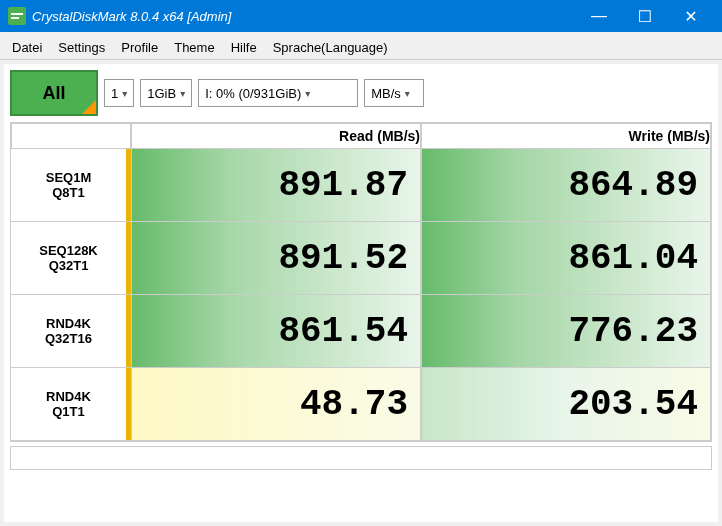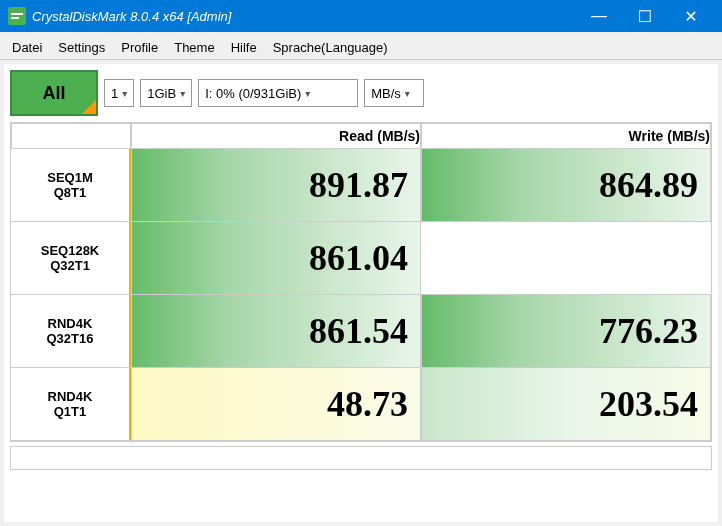--- a/index.html
+++ b/index.html
@@ -168,21 +168,21 @@
     }
 
     .grid-row {
       display: grid;
       grid-template-columns: 120px 1fr 1fr;
       border-bottom: 1px solid #ccc;
     }
 
     .row-label {
       background: white;
-      border-right: 2px solid #eab308;
+      border-right: 5px solid #eab308;
       display: flex;
       flex-direction: column;
       align-items: center;
       justify-content: center;
       padding: 8px 4px;
       font-size: 13px;
       font-weight: bold;
       color: black;
       min-height: 72px;
     }
@@ -191,21 +191,21 @@
       background: linear-gradient(to right, #66bb6a, #a5d6a7, #c8e6c9, #e8f5e9);
       display: flex;
       align-items: center;
       justify-content: flex-end;
       padding: 4px 12px;
       font-size: 36px;
       font-weight: 900;
       color: black;
       border-right: 1px solid #ccc;
       border-left: 1px solid #ccc;
-      font-family: Liberation Serif, serif;
+      font-family: Liberation Mono, monospace;
     }
 
     .row-value.write {
       background: linear-gradient(to right, #66bb6a, #a5d6a7, #c8e6c9, #e8f5e9);
     }
 
     
     .row-value.light-read {
       background: linear-gradient(to right, #fff9c4, #f9fbe7);
     }
@@ -287,20 +287,21 @@
       </div>
       <div class="row-value">891.87</div>
       <div class="row-value write">864.89</div>
     </div>
 
     <div class="grid-row">
       <div class="row-label">
         <span>SEQ128K</span>
         <span>Q32T1</span>
       </div>
+      <div class="row-value">891.52</div>
       <div class="row-value write">861.04</div>
     </div>
 
     <div class="grid-row">
       <div class="row-label">
         <span>RND4K</span>
         <span>Q32T16</span>
       </div>
       <div class="row-value">861.54</div>
       <div class="row-value write">776.23</div>

